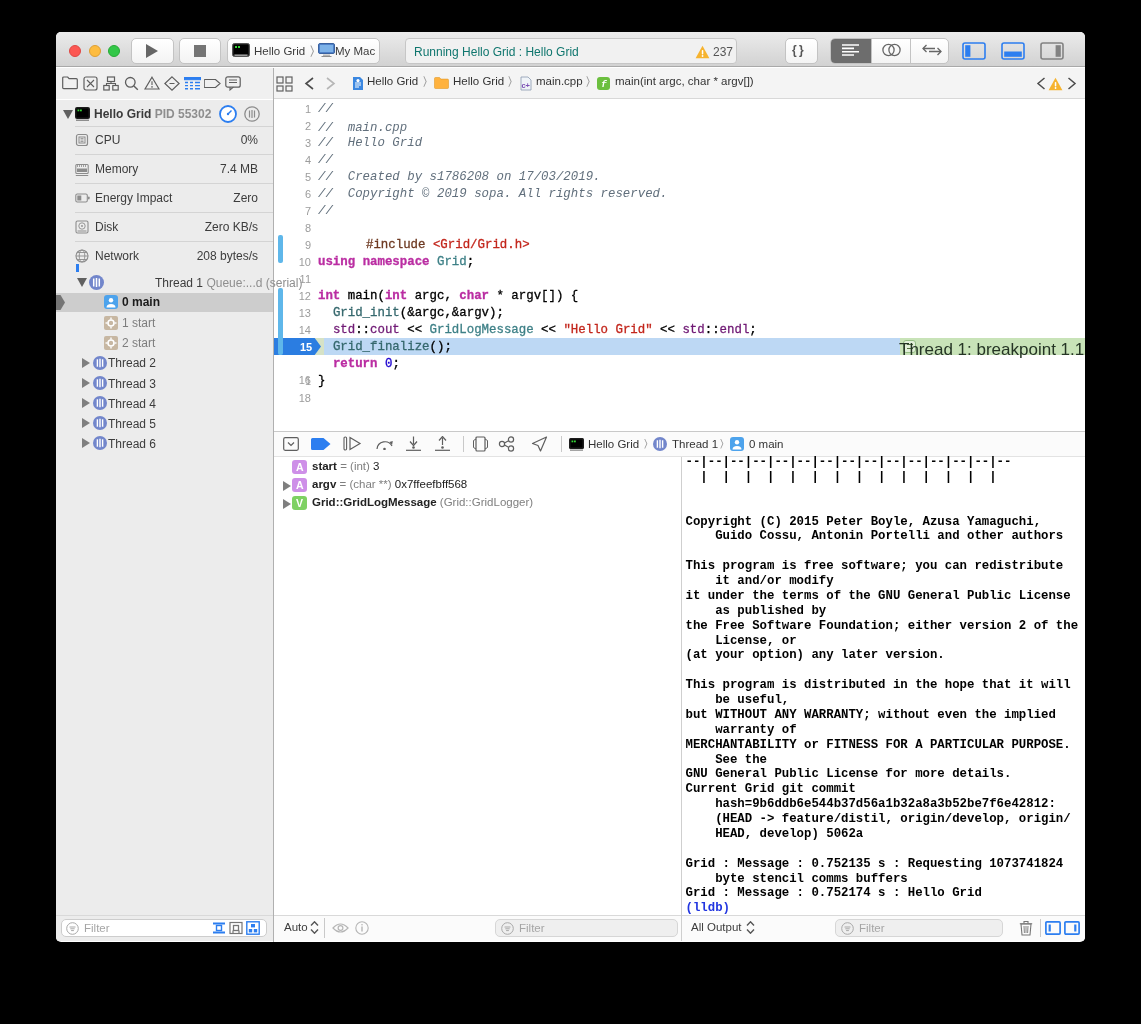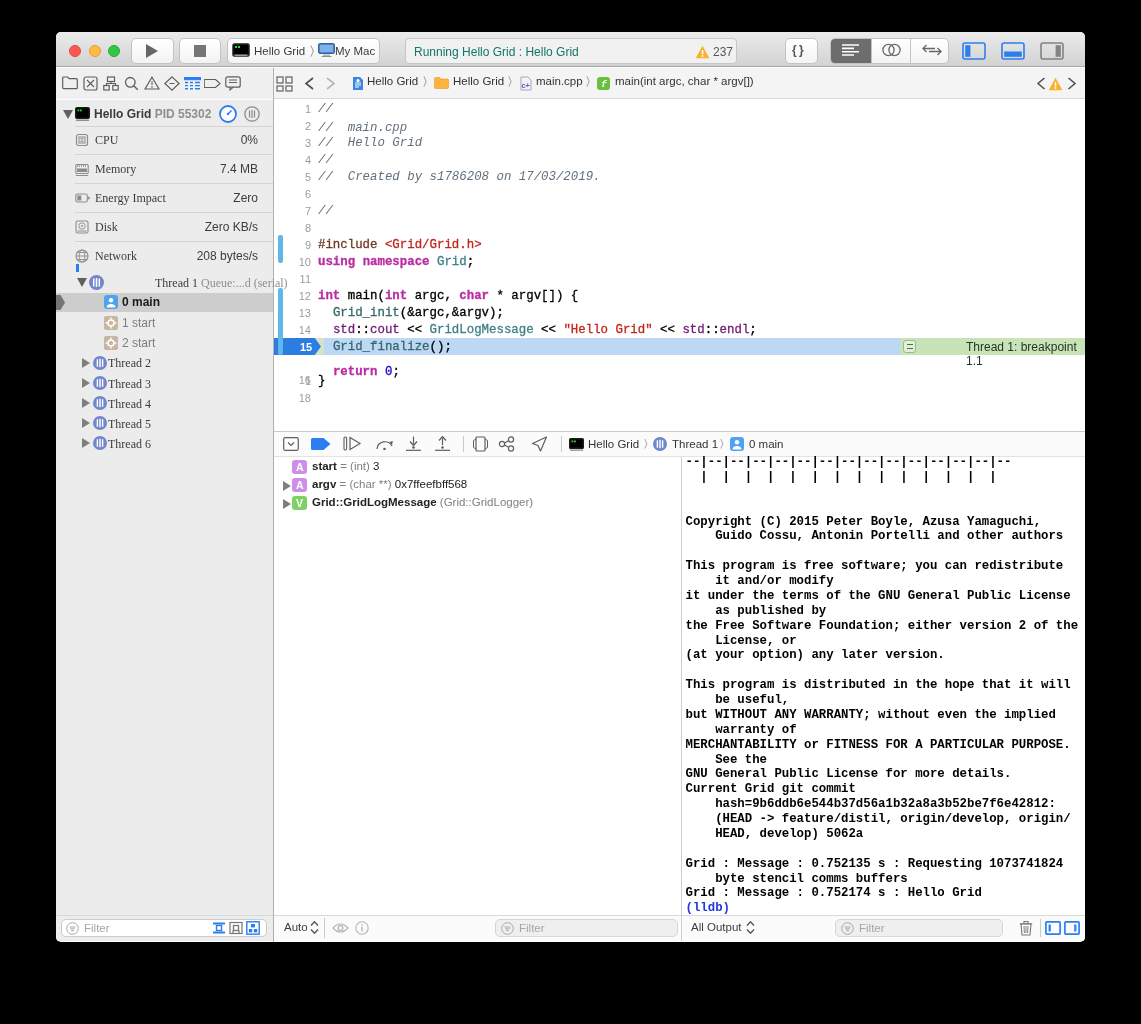--- a/index.html
+++ b/index.html
@@ -7,21 +7,21 @@
   .win{position:absolute;left:56px;top:32px;width:1029px;height:910px;border-radius:5px;background:#fff;overflow:hidden;font-family:"Liberation Sans",sans-serif;}
   .abs{position:absolute;}
   .tb{left:0;top:0;width:1029px;height:35px;background:linear-gradient(#ebebeb,#d2d2d2);border-bottom:1px solid #a9a9a9;}
   .light{width:12px;height:12px;border-radius:50%;top:13px;}
   .btn{top:6px;height:26px;background:linear-gradient(#ffffff,#f3f3f3);border:1px solid #c3c3c3;border-radius:5px;}
   .ttxt{font-size:12px;color:#0f766e;line-height:26px;}
   .row2{left:0;top:36px;width:1029px;height:31px;background:#f4f4f4;border-bottom:1px solid #d8d8d8;}
   .sidebar{left:0;top:68px;width:217px;height:815px;background:#ececec;}
   .sdiv{left:217px;top:36px;width:1px;height:874px;background:#b0b0b0;}
   .sep{height:1px;background:#d4d4d4;left:19px;width:198px;}
-  .srow{font-size:12px;color:#3c3c3c;font-family:Liberation Serif, serif;}
+  .srow{font-size:12px;color:#3c3c3c;}
   .sval{font-size:12px;color:#3c3c3c;position:absolute;right:827px;}
   .gutter-num{position:absolute;font-family:"Liberation Sans",sans-serif;font-size:11px;color:#9c9c9c;text-align:right;width:37px;left:218px;}
   .codeline{position:absolute;left:262px;font-family:"Liberation Mono",monospace;font-size:12.4px;white-space:pre;color:#000;-webkit-text-stroke:0.3px currentColor;}
   .kw{color:#ba2da2;font-weight:bold;}
   .cm{color:#616f7c;font-style:italic;-webkit-text-stroke:0px;}
   .pp{color:#6e3a22;}
   .str{color:#c3261c;}
   .ty{color:#3e8087;}
   .fn{color:#35686d;}
   .pu{color:#701a75;}
@@ -440,21 +440,21 @@
     <path d="M0 0 h40.7 L47 8.5 L40.7 17 H0 Z" fill="#2b7de1"></path>
     <text x="26" y="12.8" font-family="Liberation Sans" font-size="11" font-weight="bold" fill="#fff">15</text>
   </svg>
 
   <div class="abs" style="left:222px;top:203px;width:4.5px;height:28px;background:#5fb7ea;border-radius:2px;"></div>
   <div class="abs" style="left:222px;top:256px;width:4.5px;height:66.5px;background:#5fb7ea;border-radius:2px;"></div>
   <div class="abs" style="left:847px;top:307.5px;width:13px;height:13px;background:#e2f0d9;border:1px solid #95bd85;border-radius:3px;">
     <div style="position:absolute;left:2.5px;top:3.5px;width:6px;height:1.4px;background:#52703f;"></div>
     <div style="position:absolute;left:2.5px;top:7px;width:6px;height:1.4px;background:#52703f;"></div>
   </div>
-  <div class="abs" style="left:910px;top:308px;font-size:12px;color:#253525;">Thread 1: breakpoint 1.1</div>
+  <div class="abs" style="left:843px;top:308px;font-size:17px;color:#253525;">Thread 1: breakpoint 1.1</div>
 
   <div class="abs gutter-num" style="top:71px;">1</div>
   <div class="abs gutter-num" style="top:88px;">2</div>
   <div class="abs gutter-num" style="top:105px;">3</div>
   <div class="abs gutter-num" style="top:122px;">4</div>
   <div class="abs gutter-num" style="top:139px;">5</div>
   <div class="abs gutter-num" style="top:156px;">6</div>
   <div class="abs gutter-num" style="top:173px;">7</div>
   <div class="abs gutter-num" style="top:190px;">8</div>
   <div class="abs gutter-num" style="top:207px;">9</div>
@@ -465,28 +465,29 @@
   <div class="abs gutter-num" style="top:292px;">14</div>
   <div class="abs gutter-num" style="top:342px;">16</div>
   <div class="abs gutter-num" style="top:343px;">1</div>
   <div class="abs gutter-num" style="top:360px;">18</div>
 
   <div class="abs codeline cm" style="top:70px;">//</div>
   <div class="abs codeline cm" style="top:89px;">//  main.cpp</div>
   <div class="abs codeline cm" style="top:104px;">//  Hello Grid</div>
   <div class="abs codeline cm" style="top:121px;">//</div>
   <div class="abs codeline cm" style="top:138px;">//  Created by s1786208 on 17/03/2019.</div>
+  <div class="abs codeline cm" style="top:155px;">//  Copyright © 2019 sopa. All rights reserved.</div>
   <div class="abs codeline cm" style="top:172px;">//</div>
-  <div class="abs codeline" style="top:206px;"><span class="pp">#include</span> <span class="str">&lt;Grid/Grid.h&gt;</span></div>
+  <div class="abs codeline" style="top:206px;margin-left:48px;"><span class="pp">#include</span> <span class="str">&lt;Grid/Grid.h&gt;</span></div>
   <div class="abs codeline" style="top:223px;"><span class="kw">using</span> <span class="kw">namespace</span> <span class="ty">Grid</span>;</div>
   <div class="abs codeline" style="top:257px;"><span class="kw">int</span> main(<span class="kw">int</span> argc, <span class="kw">char</span> * argv[]) {</div>
   <div class="abs codeline" style="top:274px;">  <span class="fn">Grid_init</span>(&amp;argc,&amp;argv);</div>
   <div class="abs codeline" style="top:291px;">  <span class="pu">std</span>::<span class="pu">cout</span> &lt;&lt; <span class="ty">GridLogMessage</span> &lt;&lt; <span class="str">"Hello Grid"</span> &lt;&lt; <span class="pu">std</span>::<span class="pu">endl</span>;</div>
   <div class="abs codeline" style="top:308px;">  <span class="fn">Grid_finalize</span>();</div>
-  <div class="abs codeline" style="top:325px;margin-top:8px;">  <span class="kw">return</span> <span class="num">0</span>;</div>
+  <div class="abs codeline" style="top:325px;">  <span class="kw">return</span> <span class="num">0</span>;</div>
   <div class="abs codeline" style="top:342px;">}</div>
 
   <div class="abs" style="left:218px;top:399px;width:811px;height:26px;background:#fbfbfb;border-top:1px solid #c9c9c9;border-bottom:1px solid #e3e3e3;"></div>
   <svg class="abs" style="left:227px;top:405px;" width="16" height="14" viewBox="0 0 16 14">
     <rect x="0.7" y="0.7" width="14.6" height="12.6" rx="1.5" fill="none" stroke="#5e5e5e" stroke-width="1.2"></rect>
     <path d="M5 5.5 L8 8.5 L11 5.5" fill="none" stroke="#5e5e5e" stroke-width="1.2"></path>
   </svg>
   <svg class="abs" style="left:255px;top:406px;" width="20" height="12" viewBox="0 0 20 12">
     <path d="M1.5 0 h11 l7 6 l-7 6 h-11 a1.5 1.5 0 0 1-1.5-1.5 v-9 a1.5 1.5 0 0 1 1.5-1.5 z" fill="#2c7ef0"></path>
   </svg>

